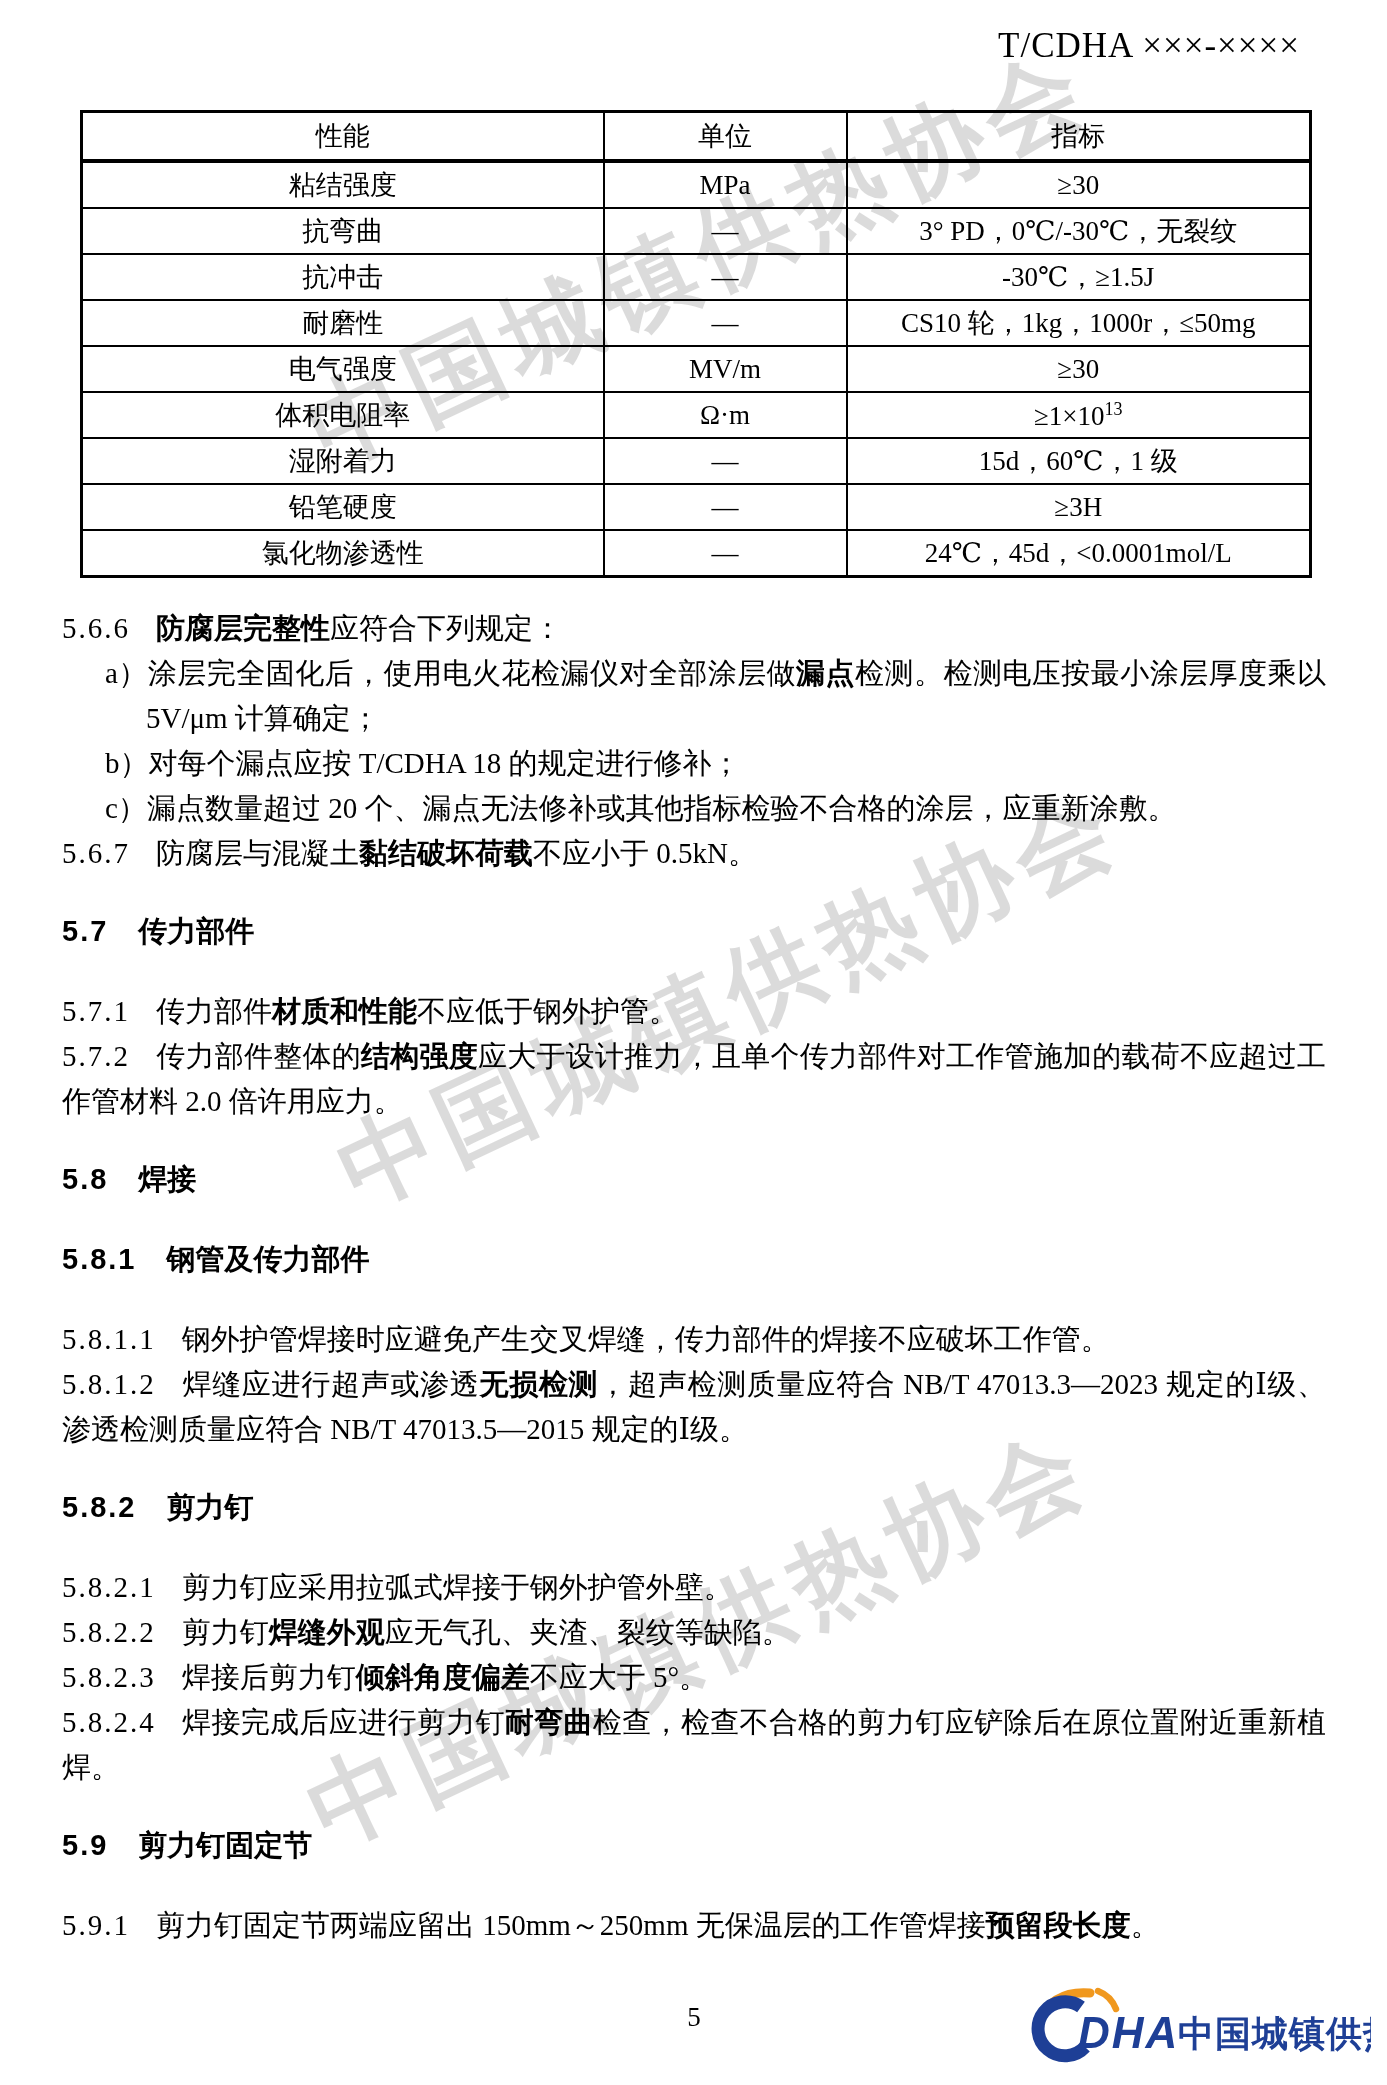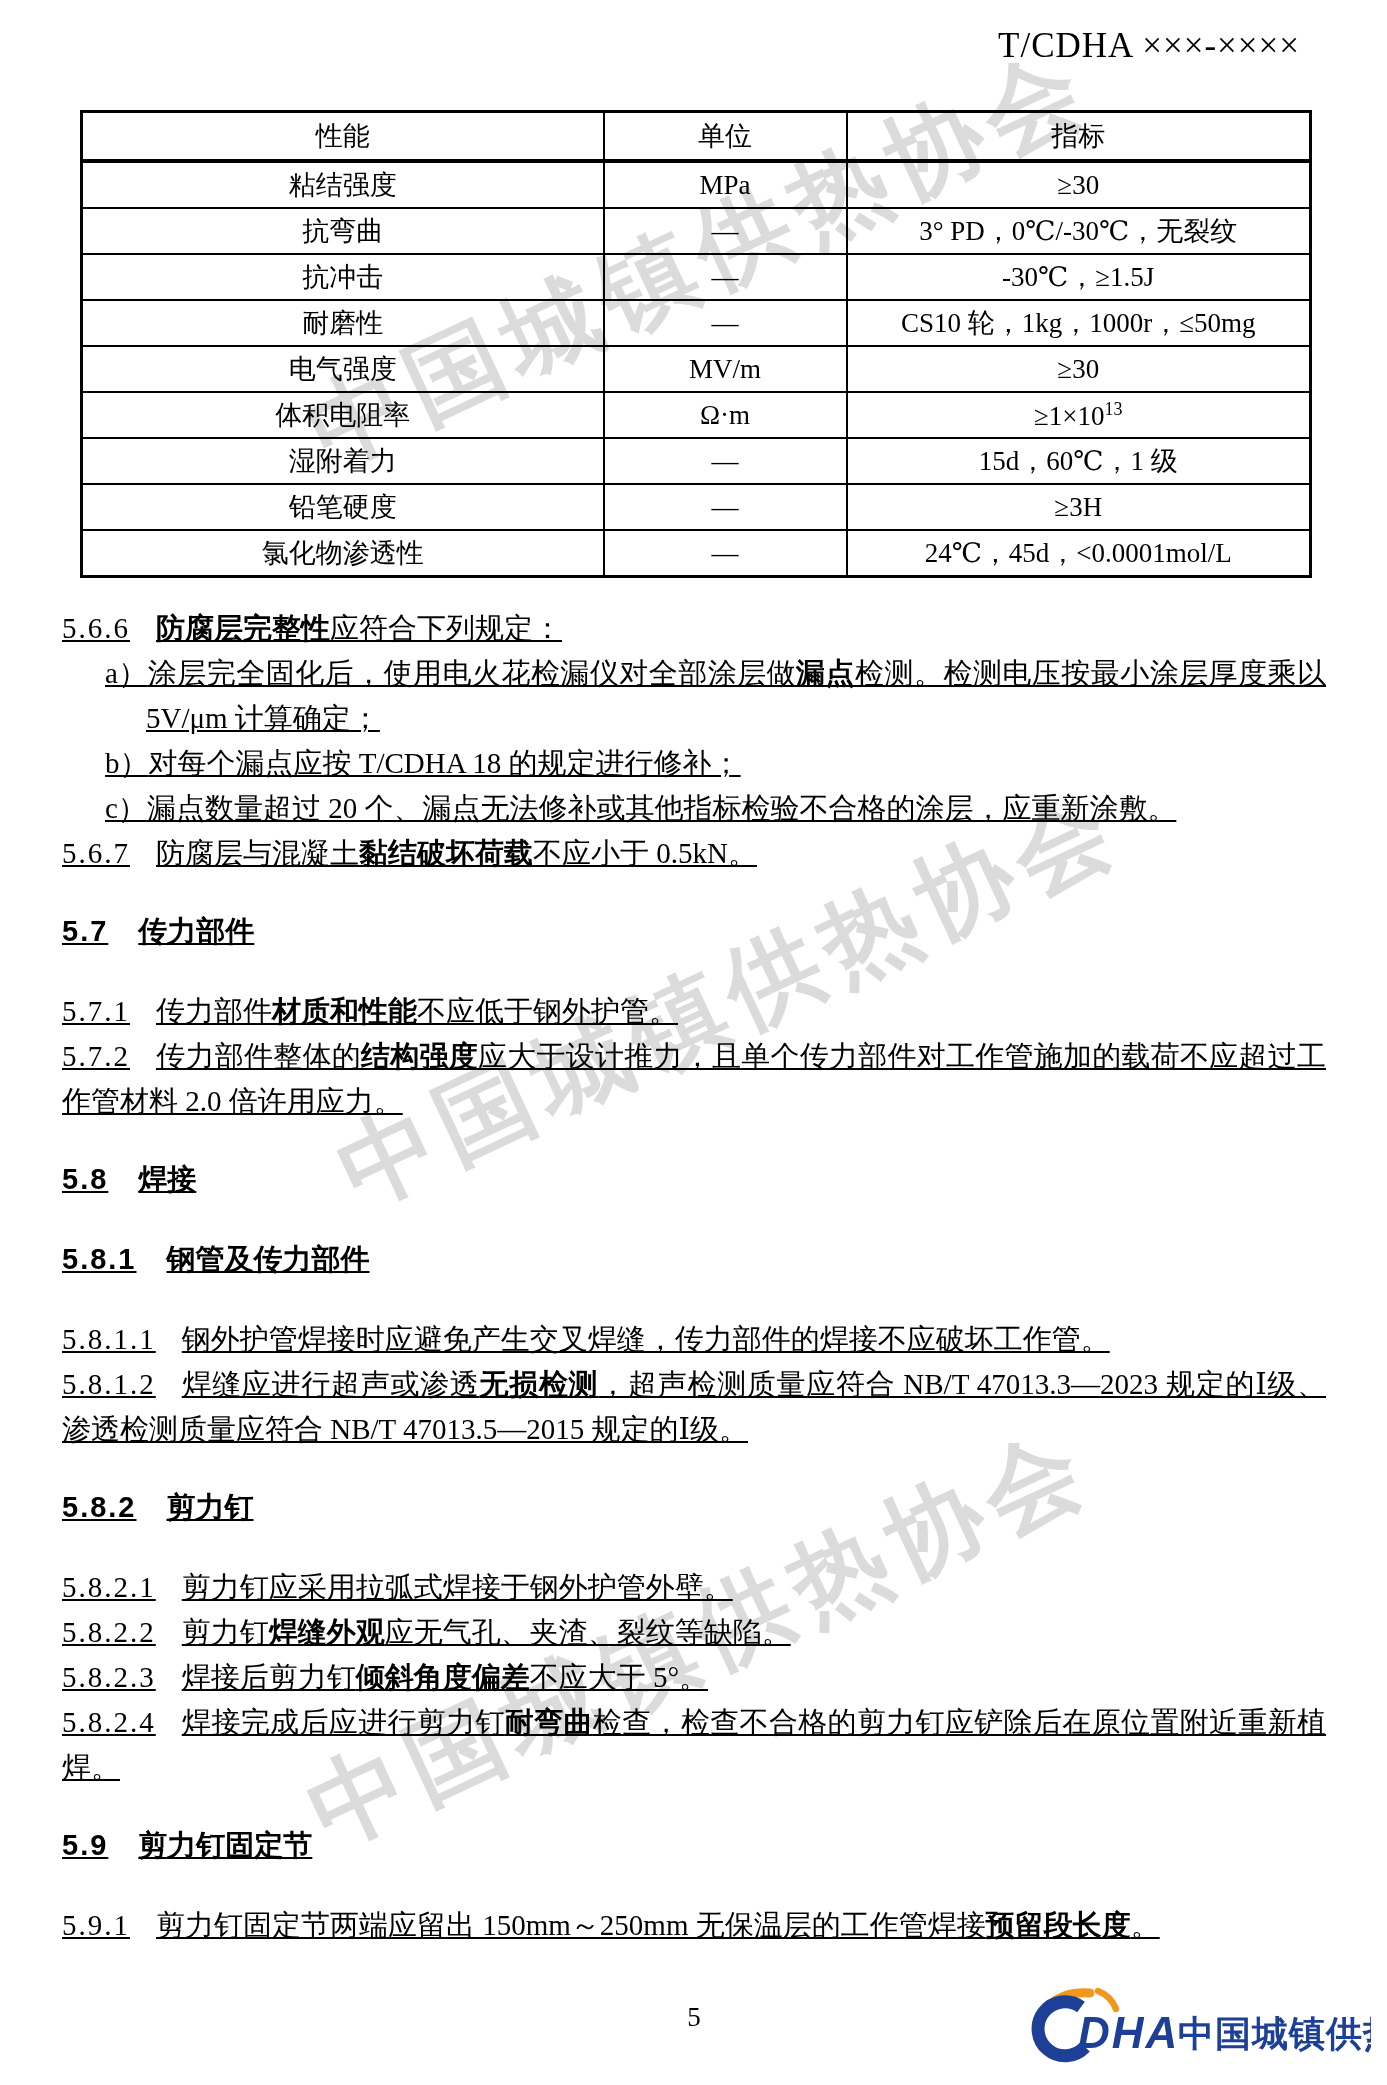--- a/index.html
+++ b/index.html
@@ -48,21 +48,21 @@
     white-space:nowrap;
   }
   .spec-table{border:3px solid #000;}
   .spec-table thead th{border-bottom:4px solid #000;height:46px;font-family:Liberation Mono, monospace;}
   .spec-table sup{font-size:18px;}
   
   .content{
     position:absolute;left:62px;top:606px;width:1264px;
     font-size:29px;z-index:1;
   }
-  .content p{margin:0;line-height:45px;text-align:justify;text-decoration:underline;}
+  .content p{margin:0;line-height:45px;text-align:justify;}
   .content p.heading{
     margin:33px 0 35px;
     font-weight:bold;
     font-family:"Liberation Sans","DejaVu Sans",sans-serif;
     text-align:left;
   }
   .content p.item{padding-left:84px;text-indent:-41px;}
   .num{letter-spacing:2px;margin-right:26px;text-align:right;}
   .item .num{margin-right:0;letter-spacing:0;}
   .heading .num{margin-right:30px;}

